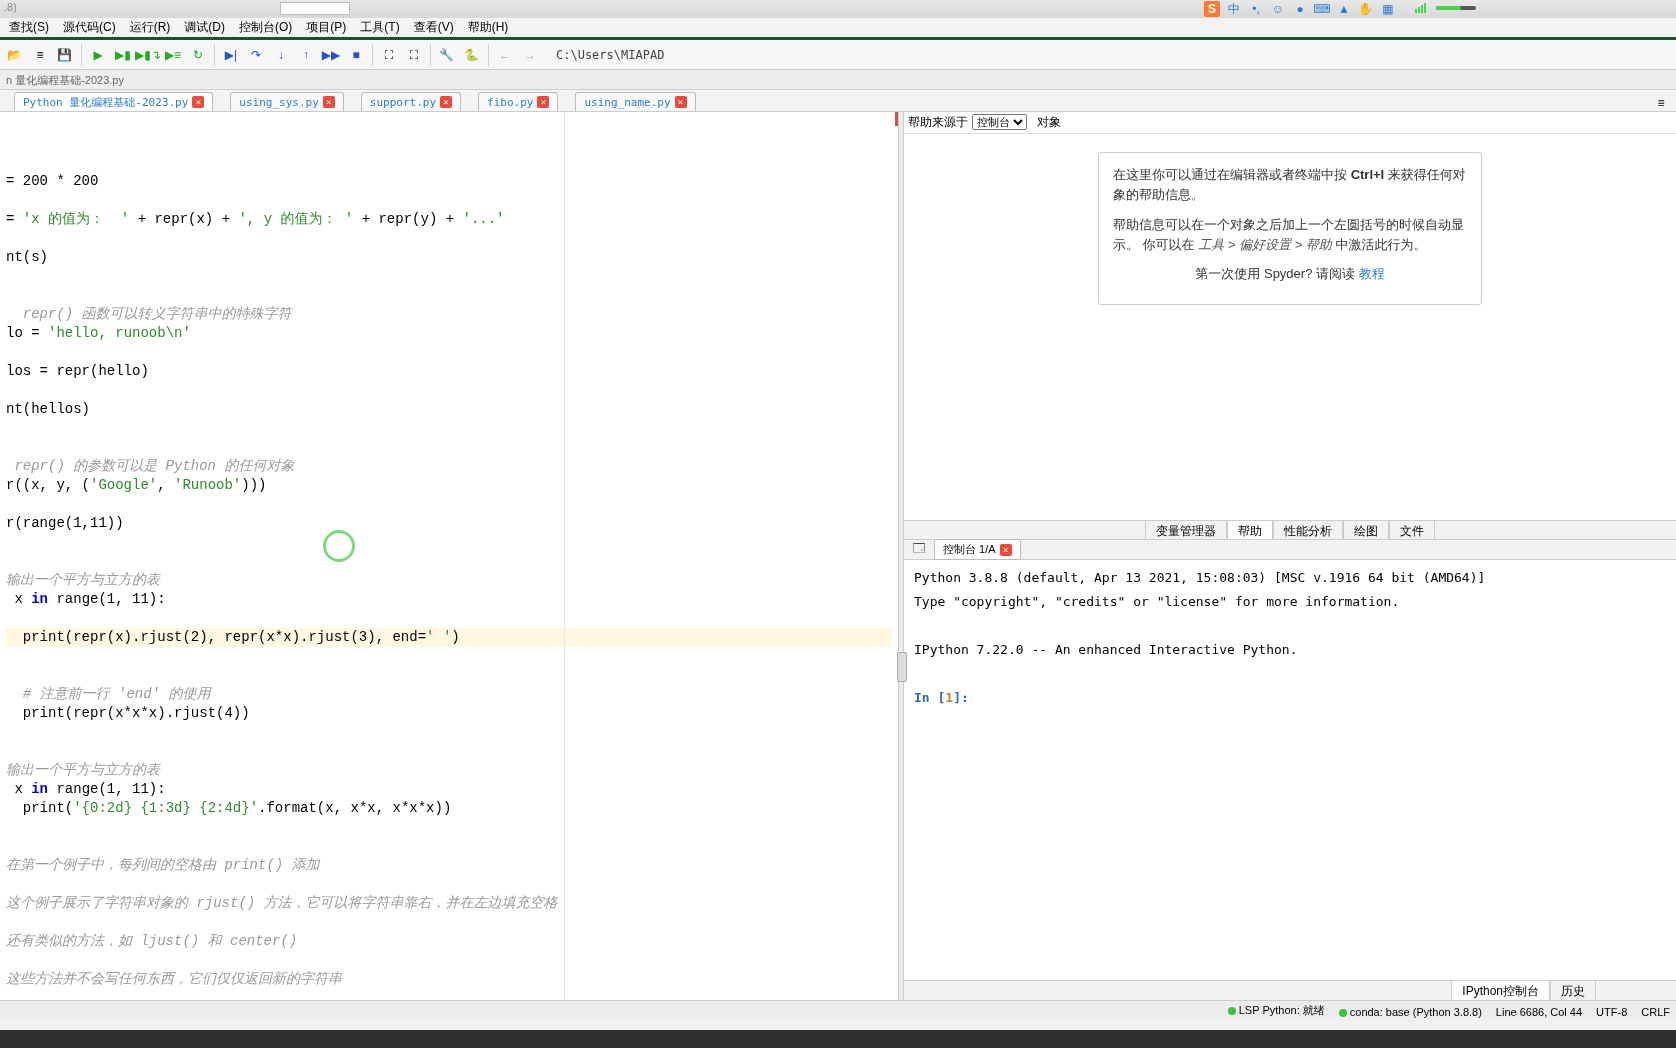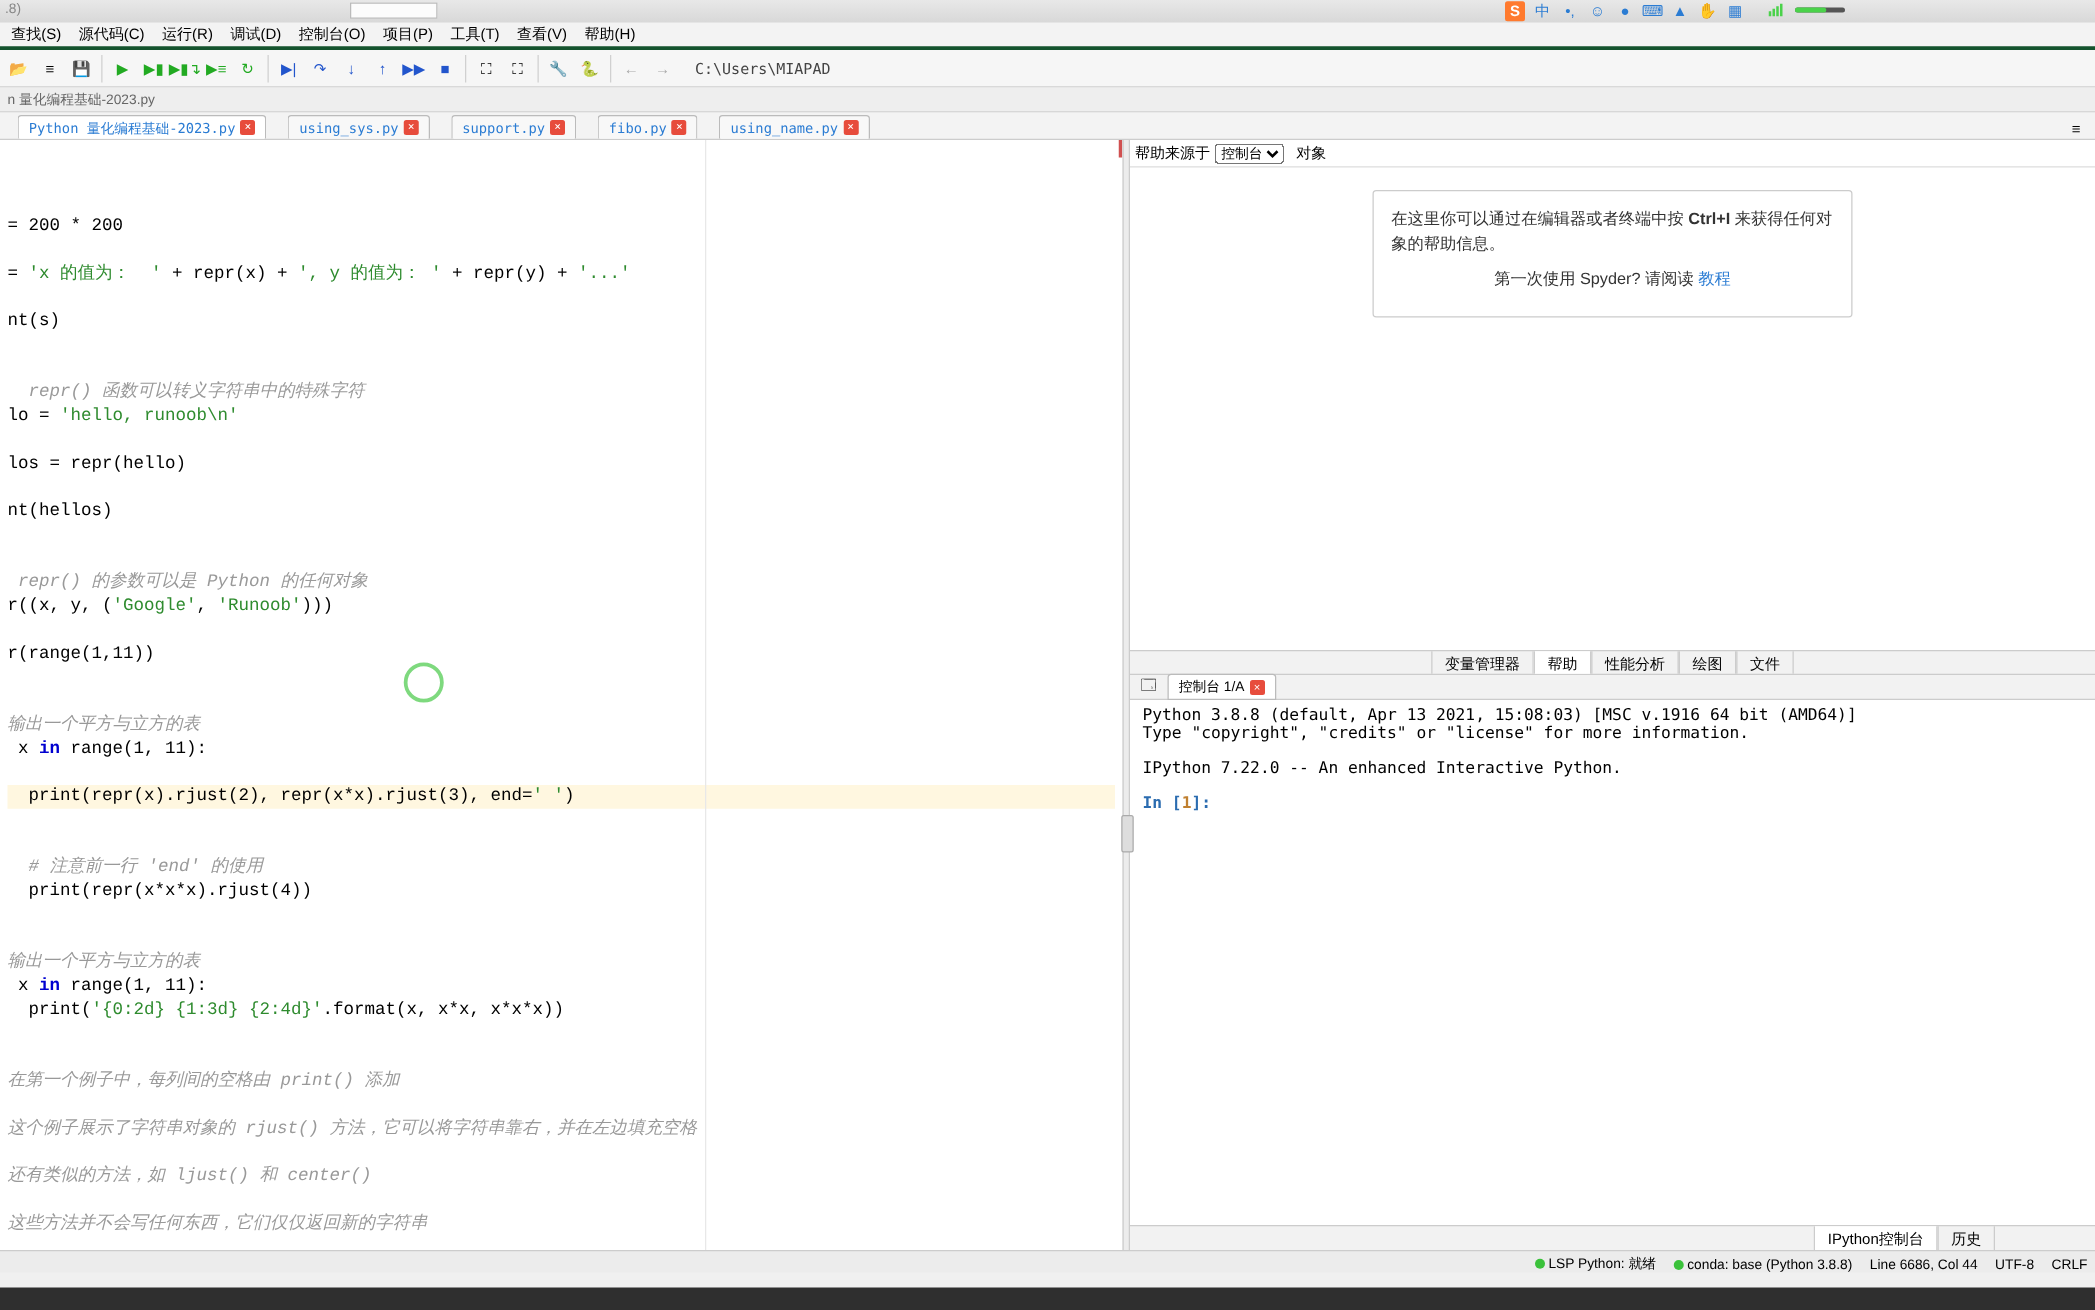--- a/index.html
+++ b/index.html
@@ -49,37 +49,37 @@
   .line-hl { background: #fff7e0; display: block; }
   .cursor-ring { position: absolute; left: 323px; top: 418px; width: 32px; height: 32px; border: 3px solid #7ed97e; border-radius: 50%; pointer-events: none; }
   .ruler { position: absolute; left: 564px; top: 0; bottom: 0; width: 1px; background: #e8e8e8; }
 
   
   .vsplit { width: 6px; background: #ececec; border-left: 1px solid #ccc; border-right: 1px solid #ccc; position: relative; }
   .vsplit-handle { position: absolute; top: 540px; left: -2px; width: 10px; height: 30px; background: #ddd; border: 1px solid #aaa; border-radius: 2px; }
 
   
   .right { flex: 1; display: flex; flex-direction: column; background: #fff; }
-  .help-bar { height: 22px; padding: 2px 4px; display: flex; align-items: flex-end; gap: 4px; font-size: 12px; border-bottom: 1px solid #ddd; }
+  .help-bar { height: 22px; padding: 2px 4px; display: flex; align-items: flex-start; gap: 4px; font-size: 12px; border-bottom: 1px solid #ddd; }
   .help-bar select { font-size: 11px; }
   .help-body { flex: 1; padding: 12px 8px; position: relative; }
   .help-card { margin: 6px auto 0; width: 384px; border: 1px solid #ccc; border-radius: 3px; background: #fff; }
   .help-card-head { background: #3498db; color: #fff; padding: 8px 12px; font-size: 14px; }
   .help-card-body { padding: 12px 14px; font-size: 13px; line-height: 1.55; color: #333; }
   .help-card-body i { font-style: italic; color: #555; }
   .help-card-link { color: #2b7cd3; text-decoration: none; }
   .help-card-foot { text-align: center; padding: 8px; font-size: 13px; }
   .panel-tabs { display: flex; background: #f2f2f2; border-top: 1px solid #ccc; border-bottom: 1px solid #ccc; height: 20px; font-size: 12px; justify-content: center; gap: 0; }
   .panel-tab { padding: 2px 10px; border-left: 1px solid #ccc; border-right: 1px solid #ccc; cursor: pointer; }
   .panel-tab.active { background: #fff; }
 
   
   .console-tabs { height: 20px; background: #f2f2f2; display: flex; align-items: center; padding-left: 4px; gap: 4px; border-bottom: 1px solid #ccc; }
   .console-tab { padding: 2px 8px; background: #fff; border: 1px solid #bbb; font-size: 11px; border-radius: 3px 3px 0 0; display: flex; align-items: center; gap: 4px; }
-  .console-body { height: 420px; background: #fff; font-family: Consolas, monospace; font-size: 13px; line-height: 14px; padding: 6px 10px; white-space: pre-wrap; }
+  .console-body { height: 420px; background: #fff; font-family: Consolas, monospace; font-size: 13px; line-height: 24px; padding: 6px 10px; white-space: pre-wrap; }
   .console-body .pr { color: #2b6cb0; font-weight: bold; }
   .console-body .num2 { color: #c08030; font-weight: bold; }
   .bottom-tabs { height: 20px; background: #f2f2f2; border-top: 1px solid #ccc; display: flex; justify-content: flex-end; padding-right: 80px; font-size: 12px; }
   .bottom-tabs span { padding: 2px 10px; border-left: 1px solid #ccc; border-right: 1px solid #ccc; }
   .bottom-tabs span.active { background: #fff; }
 
   
   .statusbar { height: 18px; background: #ececec; border-top: 1px solid #ccc; display: flex; align-items: flex-end; font-size: 11px; padding: 0 6px; gap: 14px; justify-content: flex-end; }
   .status-left { margin-right: auto; }
   .led { display: inline-block; width: 8px; height: 8px; background: #3bc23b; border-radius: 50%; margin-right: 3px; vertical-align: middle; }
@@ -239,20 +239,21 @@
   <div class="right">
     <div class="help-bar">
       <span>帮助来源于</span>
       <select><option>控制台</option></select>
       <span style="margin-left:6px">对象</span>
     </div>
     <div class="help-body">
       <div class="help-card">
         <div class="help-card-body">
           <p><span>在这里你可以通过在编辑器或者终端中按 </span><b>Ctrl+I</b><span> 来获得任何对象的帮助信息。</span></p>
+          <p style="margin-top:10px"><span>帮助信息可以在一个对象之后加上一个左圆括号的时候自动显示。 你可以在 </span><i>工具 &gt; 偏好设置 &gt; 帮助</i><span> 中激活此行为。</span></p>
           <div class="help-card-foot"><span>第一次使用 Spyder? 请阅读 </span><a class="help-card-link">教程</a></div>
         </div>
       </div>
     </div>
     <div class="panel-tabs">
       <span class="panel-tab">变量管理器</span>
       <span class="panel-tab active">帮助</span>
       <span class="panel-tab">性能分析</span>
       <span class="panel-tab">绘图</span>
       <span class="panel-tab">文件</span>

